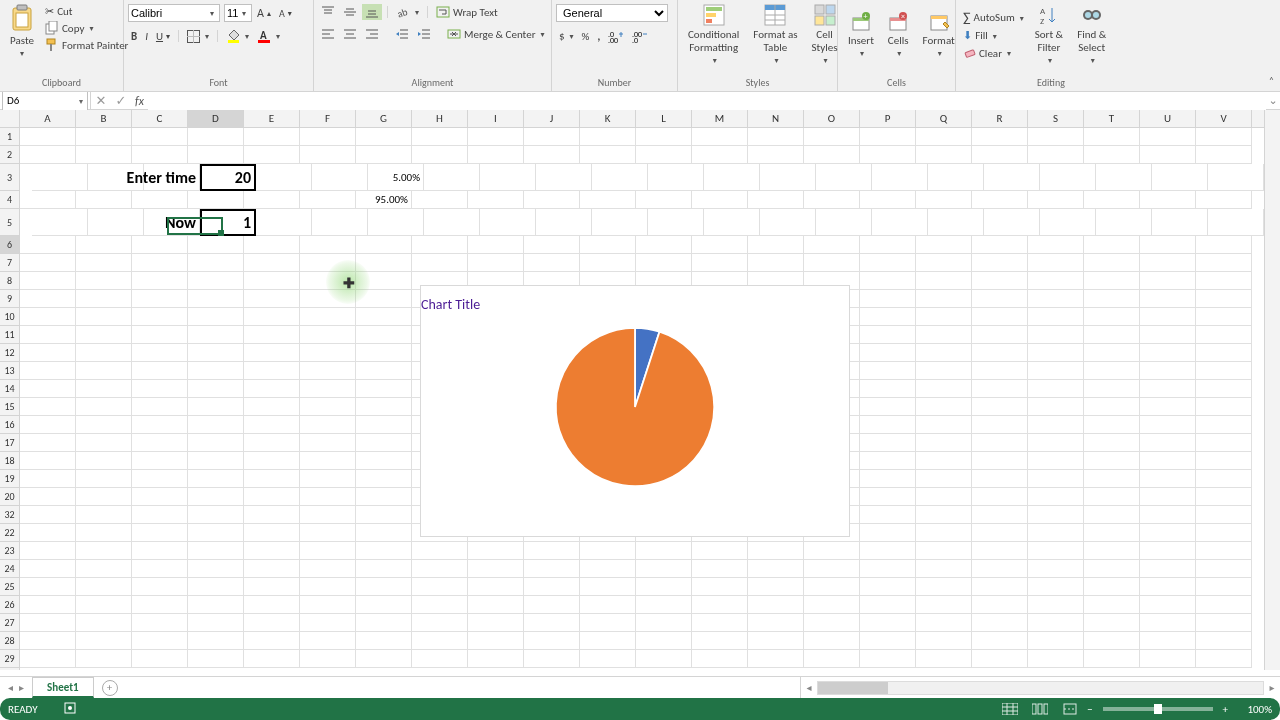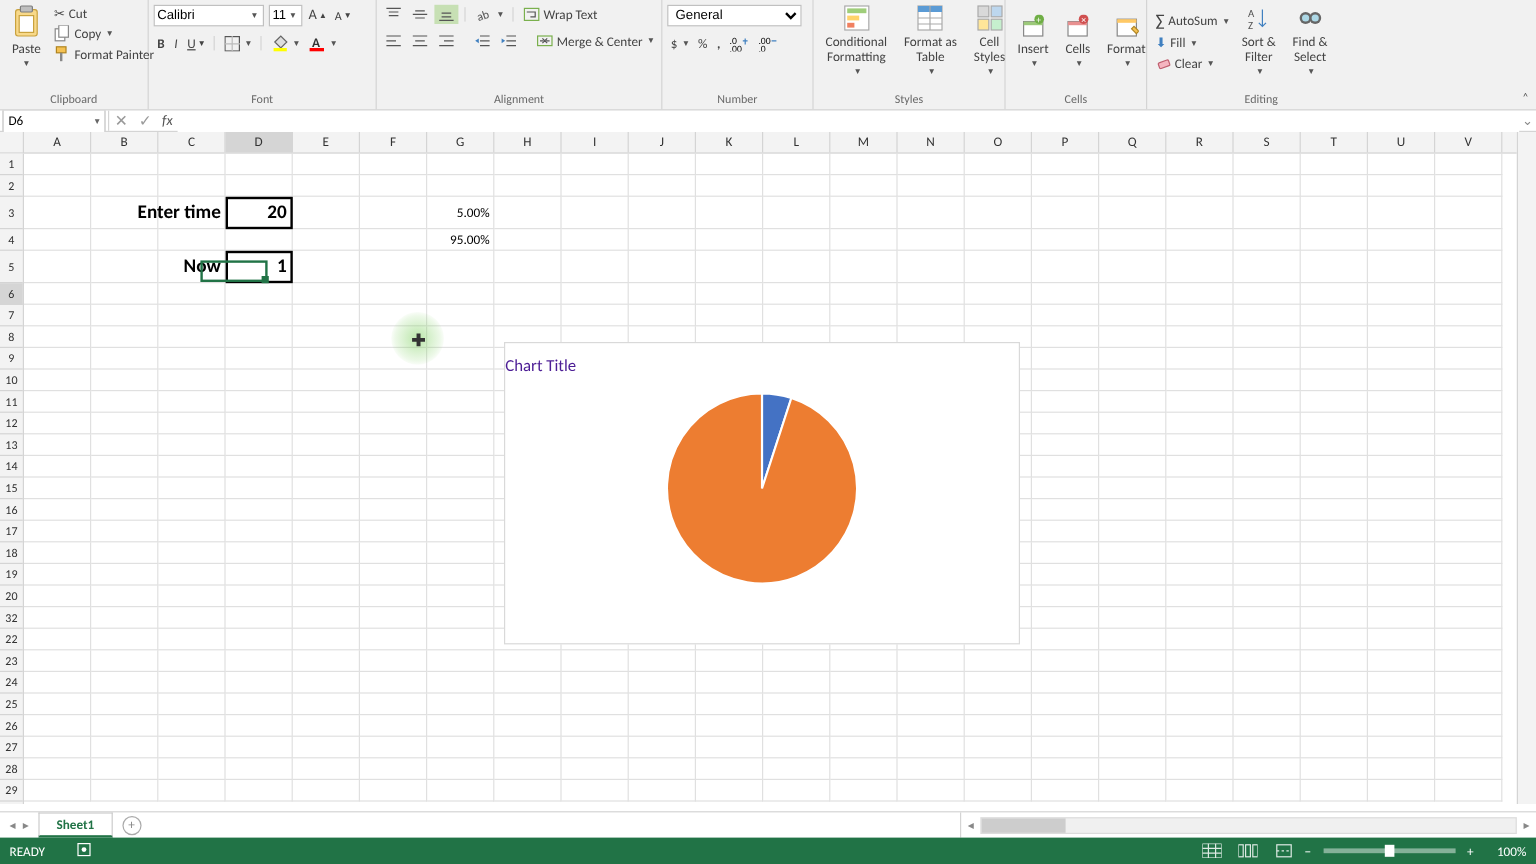--- a/index.html
+++ b/index.html
@@ -33,21 +33,21 @@
   .corner { position:absolute; left:0; top:0; width:20px; height:18px; background:#f3f3f3; border-right:1px solid #d4d4d4; border-bottom:1px solid #d4d4d4;}
   .col-headers { position:absolute; left:20px; top:0; right:16px; height:18px; display:flex; background:#f3f3f3; border-bottom:1px solid #d4d4d4;}
   .ch { border-right:1px solid #d4d4d4; text-align:center; font-size:11px; color:#333; line-height:18px; cursor:pointer;}
   .ch.sel { background:#d5d5d5;}
   .row-headers { position:absolute; left:0; top:18px; width:20px; bottom:0; background:#f3f3f3; border-right:1px solid #d4d4d4;}
   .rh { height:18px; border-bottom:1px solid #d4d4d4; text-align:center; font-size:10px; color:#333; line-height:18px; cursor:pointer;}
   .rh.sel { background:#d5d5d5;}
   .rh.tall { height:27px; line-height:27px;}
   .cells { position:absolute; left:20px; top:18px; right:16px; bottom:0;}
   .crow { display:flex; height:18px;}
-  .crow.tall { height:27px;}
+  .crow.tall { height:27px;justify-content:flex-end;}
   .cell { border-right:1px solid #e0e0e0; border-bottom:1px solid #e0e0e0; padding:0 3px; font-size:11px; display:flex; align-items:center; overflow:visible; white-space:nowrap;}
   .cell.big-bold { font-weight:700; font-size:16px; font-family:Calibri, Arial, sans-serif;}
   .cell.bordered { border:2px solid #000; z-index:2;}
   .cell.right { justify-content:flex-end;}
   .active-cell { position:absolute; border:2px solid #217346; background:transparent; pointer-events:none; z-index:5;}
   .active-handle { position:absolute; width:6px; height:6px; background:#217346; right:-3px; bottom:-3px;}
   .vscroll-strip { position:absolute; right:0; top:0; bottom:0; width:16px; background:#f3f3f3; border-left:1px solid #d4d4d4;}
 
   
   .cursor-glow { position:absolute; width:44px; height:44px; border-radius:50%; background: radial-gradient(circle, rgba(130,210,100,0.55) 0%, rgba(130,210,100,0.15) 60%, transparent 75%); pointer-events:none; z-index:20;}
@@ -66,21 +66,21 @@
   .tab-nav span { cursor:pointer; font-size:10px;}
   .sheet-tab { border:1px solid #ccc; border-bottom:2px solid #217346; background:#fff; padding:2px 14px; font-size:11px; color:#217346; font-weight:600; display:flex; align-items:center; cursor:pointer;}
   .tab-add { display:flex; align-items:center; padding:0 8px; cursor:pointer;}
   .tab-add-circle { width:16px; height:16px; border:1px solid #aaa; border-radius:50%; display:flex; align-items:center; justify-content:center; color:#888; font-size:11px;}
   .hscroll { margin-left:auto; display:flex; align-items:center; width:480px; border-left:1px solid #d4d4d4;}
   .hscroll .arrow { width:16px; text-align:center; color:#888; cursor:pointer; font-size:10px;}
   .hscroll .track { flex:1; height:14px; background:#f0f0f0; border:1px solid #dcdcdc; position:relative;}
   .hscroll .thumb { position:absolute; left:0; top:0; bottom:0; width:70px; background:#cdcdcd;}
 
   
-  .statusbar { position:absolute; left:0; right:0; bottom:0; height:22px; background:#217346; color:#fff; display:flex; align-items:center; font-size:11px; padding:0 8px; gap:26px;}
+  .statusbar { position:absolute; left:0; right:0; bottom:0; height:22px; background:#217346; color:#fff; display:flex; align-items:center; font-size:11px; padding:0 8px; gap:26px;border-radius:10px;}
   .statusbar .right { margin-left:auto; display:flex; align-items:center; gap:4px;}
   .view-btn { width:26px; height:16px; display:flex; align-items:center; justify-content:center; cursor:pointer; opacity:.85;}
   .zoom-track { width:110px; height:4px; background:rgba(255,255,255,.45); position:relative; margin:0 6px;}
   .zoom-thumb { position:absolute; top:-3px; width:8px; height:10px; background:#fff;}
   
   .wA{width:56px}.wB{width:56px}.wC{width:56px}.wD{width:56px}.wE{width:56px}.wF{width:56px}.wG{width:56px}.wH{width:56px}.wI{width:56px}.wJ{width:56px}.wK{width:56px}.wL{width:56px}.wM{width:56px}.wN{width:56px}.wO{width:56px}.wP{width:56px}.wQ{width:56px}.wR{width:56px}.wS{width:56px}.wT{width:56px}.wU{width:56px}.wV{width:56px}
 </style>
 </head>
 <body>
 

